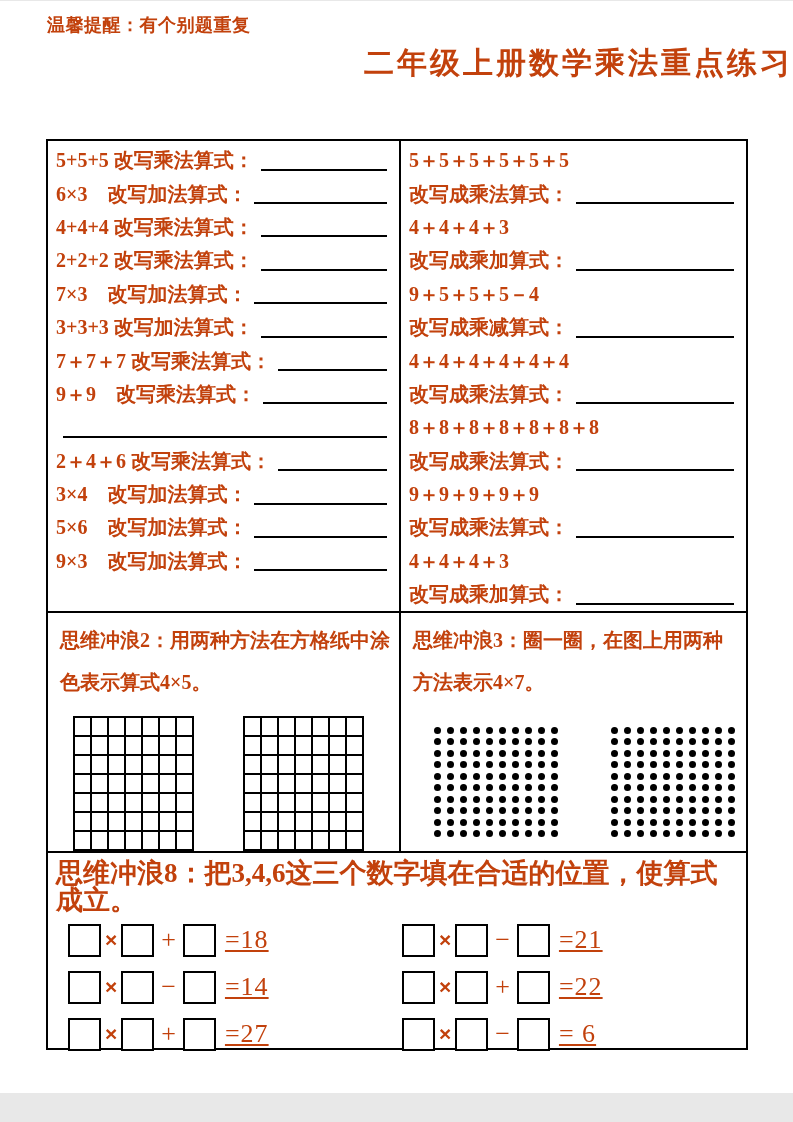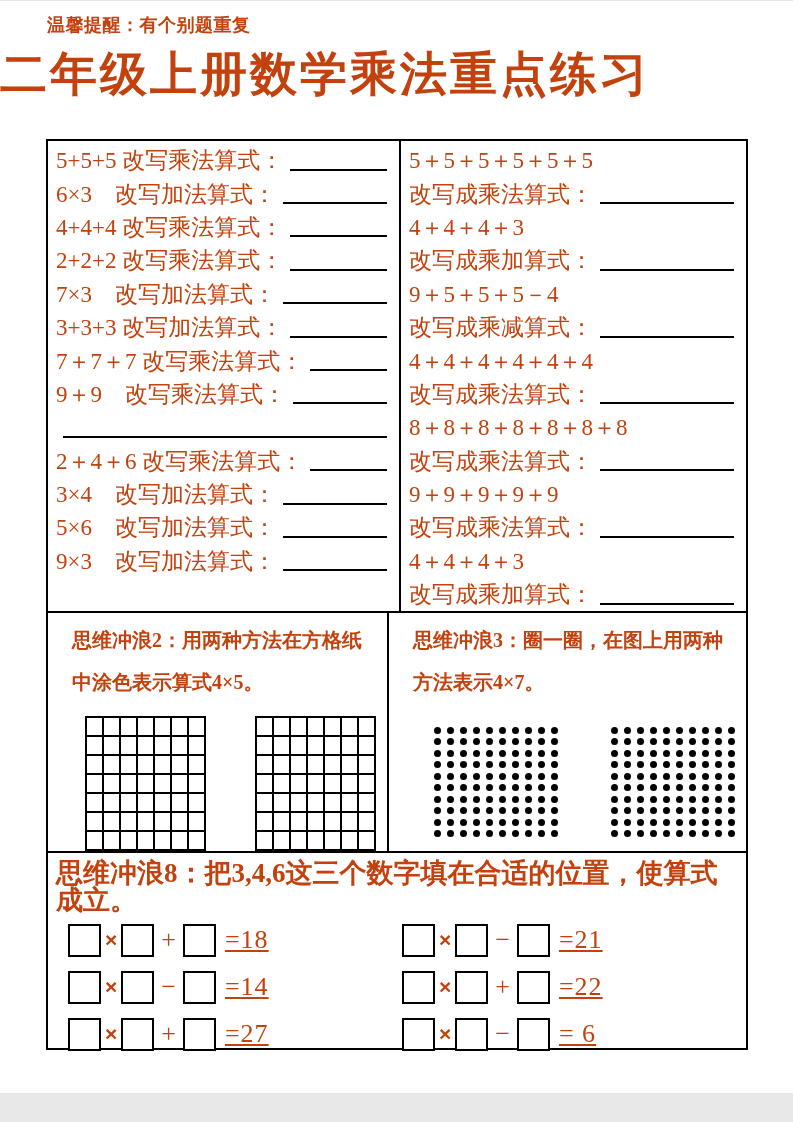--- a/index.html
+++ b/index.html
@@ -8,46 +8,46 @@
     position:relative; width:793px; height:1092px; margin:1px auto;
     background:#ffffff; color:#c2410c;
     font-family:"Liberation Serif","DejaVu Serif",serif;
     overflow:hidden;
   }
   .reminder {
     position:absolute; left:47px; top:12px;
     font-size:18px; font-weight:600; letter-spacing:0.5px;
   }
   .title {
-    position:absolute; left:0; right:0; top:42px; text-align:left;
-    font-size:47px; font-weight:900; letter-spacing:3px;
+    position:absolute; left:0; right:0; top:42px; text-align:right;
+    font-size:30px; font-weight:900; letter-spacing:3px;
   }
   .worksheet {
     position:absolute; left:46px; top:138px; width:702px; height:911px;
     border:2px solid #000; display:flex; flex-direction:column;
     background:#fff;
   }
   
   .s1 { display:flex; height:473px; border-bottom:2px solid #000; }
   .s1-col { padding:3px 10px 0 8px; overflow:hidden; }
   .s1-left  { width:353px; border-right:2px solid #000; }
   .s1-right { flex:1; }
   .q-row {
     display:flex; align-items:center; height:33.4px;
-    font-size:23px; font-weight:400; white-space:nowrap;
+    font-size:20px; font-weight:700; white-space:nowrap;
   }
   .q-text { flex:0 0 auto; }
   .q-line {
     flex:1 1 auto; height:0; border-bottom:2px solid #000;
     margin-left:7px; margin-right:2px; transform:translateY(9px);
     min-width:30px;
   }
   
   .s2 { display:flex; height:252px; border-bottom:2px solid #000; }
-  .s2-cell { padding:6px 8px 0 24px; }
+  .s2-cell { padding:6px 8px 0 12px; }
   .s2-left  { width:353px; border-right:2px solid #000; }
   .s2-right { flex:1; }
   .cell-heading { font-size:20px; font-weight:700; line-height:42px; }
   .grids { display:flex; gap:49px; margin:13px 0 0 13px; }
   .grid7 {
     display:grid; grid-auto-rows:19px;
     border-top:2px solid #000; border-left:2px solid #000;
     width:max-content; height:max-content;
   }
   .gcell { width:17px; height:19px; border-right:2px solid #000; border-bottom:2px solid #000; }

